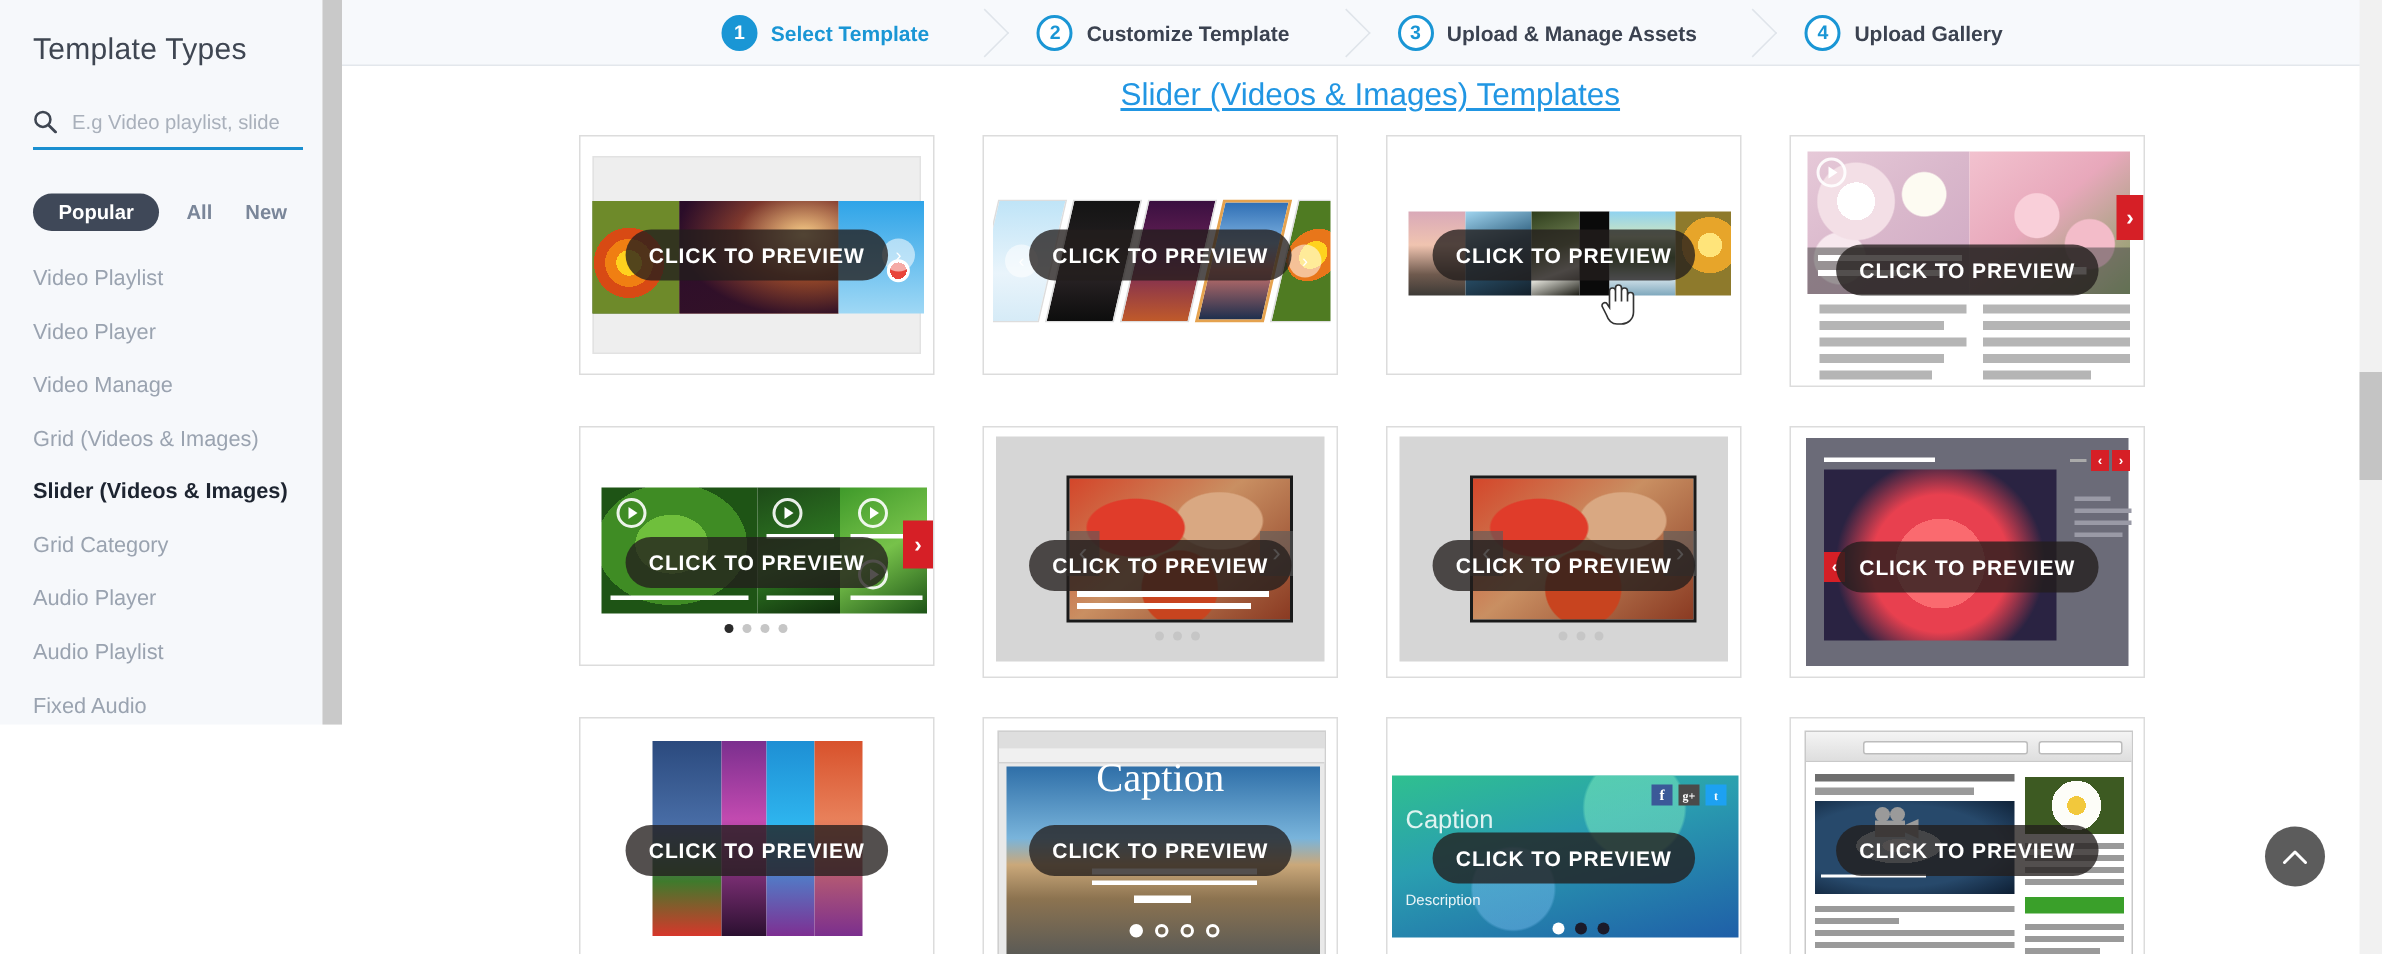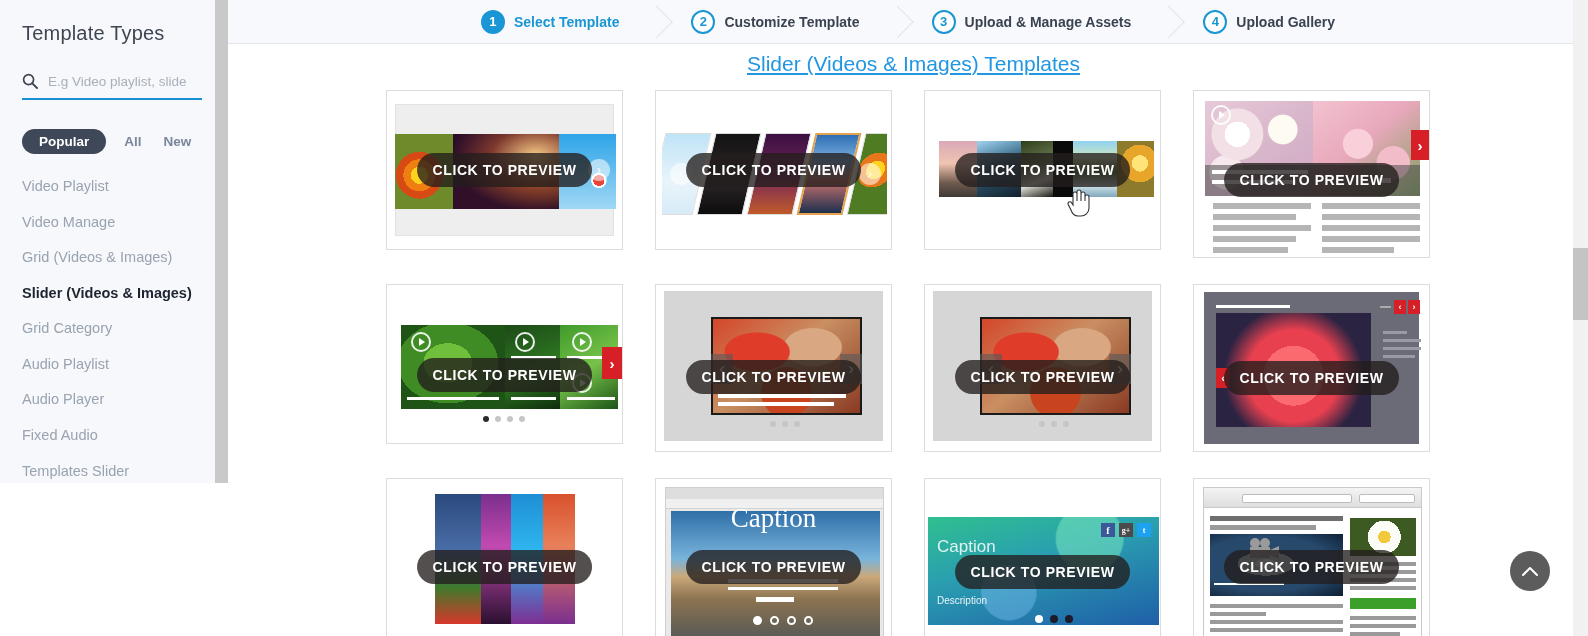--- a/index.html
+++ b/index.html
@@ -300,26 +300,27 @@
       </div>
 
       <div class="filters">
         <button class="pill">Popular</button>
         <span class="filter-link">All</span>
         <span class="filter-link">New</span>
       </div>
 
       <ul class="navlist">
         <li>Video Playlist</li>
+        <li>Video Player</li>
         <li>Video Manage</li>
         <li>Grid (Videos &amp; Images)</li>
         <li class="active">Slider (Videos &amp; Images)</li>
         <li>Grid Category</li>
+        <li>Audio Player</li>
         <li>Audio Playlist</li>
-        <li>Audio Player</li>
         <li>Fixed Audio</li>
         <li>Templates Slider</li>
       </ul>
     </div>
     <div class="sb-scroll-track"></div>
     <div class="sb-scroll-thumb"></div>
   </aside>
 
   <main class="main">
 

